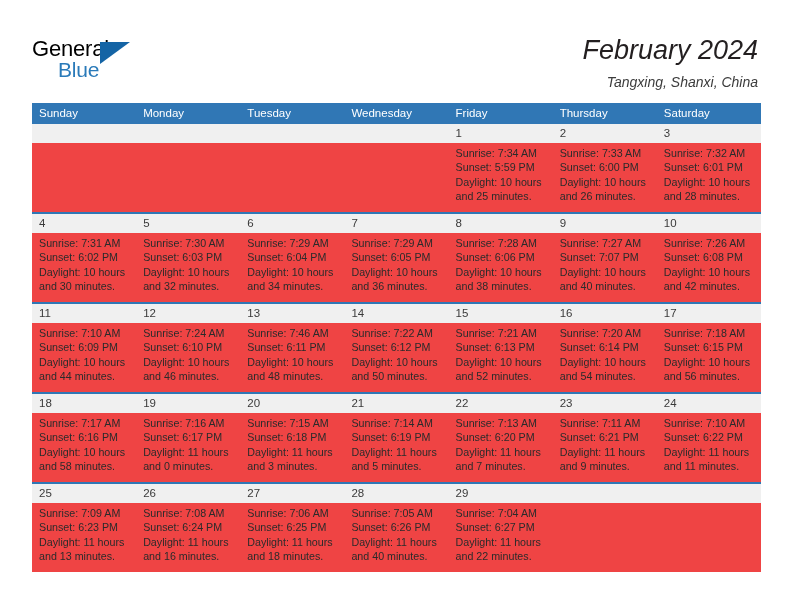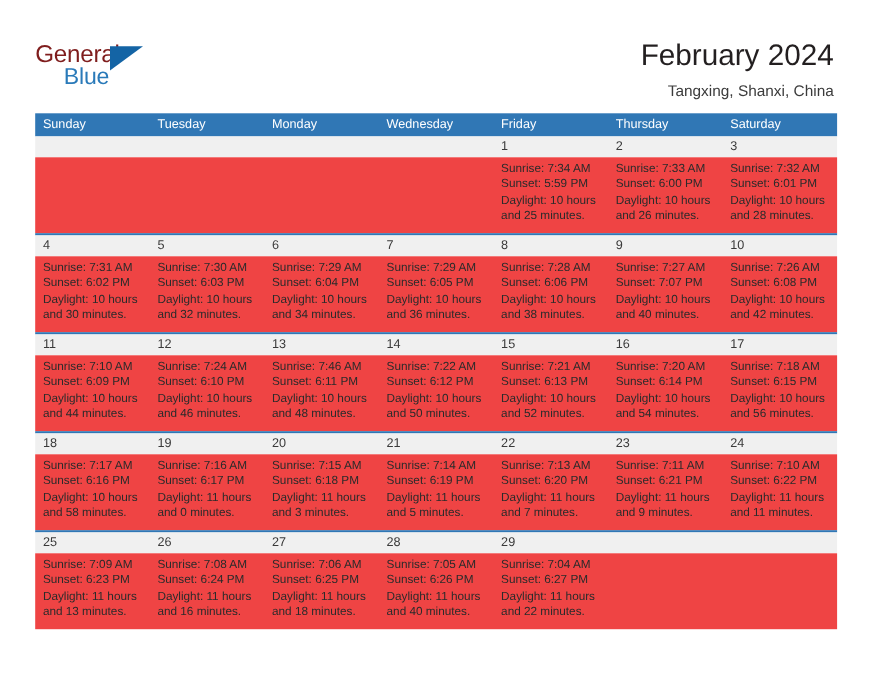--- a/index.html
+++ b/index.html
@@ -28,21 +28,21 @@
   .logo {
     position: absolute;
     left: 32px; top: 36px;
     width: 200px; height: 56px;
   }
   .logo-general {
     position: absolute;
     left: 0; top: 0;
     font-size: 22px;
     letter-spacing: -0.2px;
-    color: #7f1d1d;
+    color: #000000;
     line-height: 26px;
   }
   .logo-blue {
     position: absolute;
     left: 26px; top: 21px;
     font-size: 21px;
     letter-spacing: -0.2px;
     color: #2a7ab9;
     line-height: 25px;
   }
@@ -50,20 +50,21 @@
     position: absolute;
     left: 68px; top: 6px;
     width: 0; height: 0;
     border-left: 30px solid #1464a5;
     border-bottom: 22px solid transparent;
   }
   .title-block {
     position: absolute;
     right: 34px; top: 34px;
     text-align: right;
+    font-style: italic;
   }
   .cal-title {
     font-size: 27px;
     color: #231f20;
     line-height: 32px;
     white-space: nowrap;
   }
   .cal-subtitle {
     margin-top: 8px;
     font-size: 14px;
@@ -148,22 +149,22 @@
     <div class="title-block">
       <div class="cal-title">February 2024</div>
       <div class="cal-subtitle">Tangxing, Shanxi, China</div>
     </div>
 
   </div>
 
   <div class="calendar">
     <div class="weekday-row" id="weekday-row">
         <div class="weekday">Sunday</div>
+        <div class="weekday">Monday</div>
         <div class="weekday">Tuesday</div>
-        <div class="weekday">Monday</div>
         <div class="weekday">Wednesday</div>
         <div class="weekday">Friday</div>
         <div class="weekday">Thursday</div>
         <div class="weekday">Saturday</div>
       </div>
     <div id="weeks-container">
         <div class="week">
           <div class="week-dates">
             <div class="daynum"></div>
             <div class="daynum"></div>

